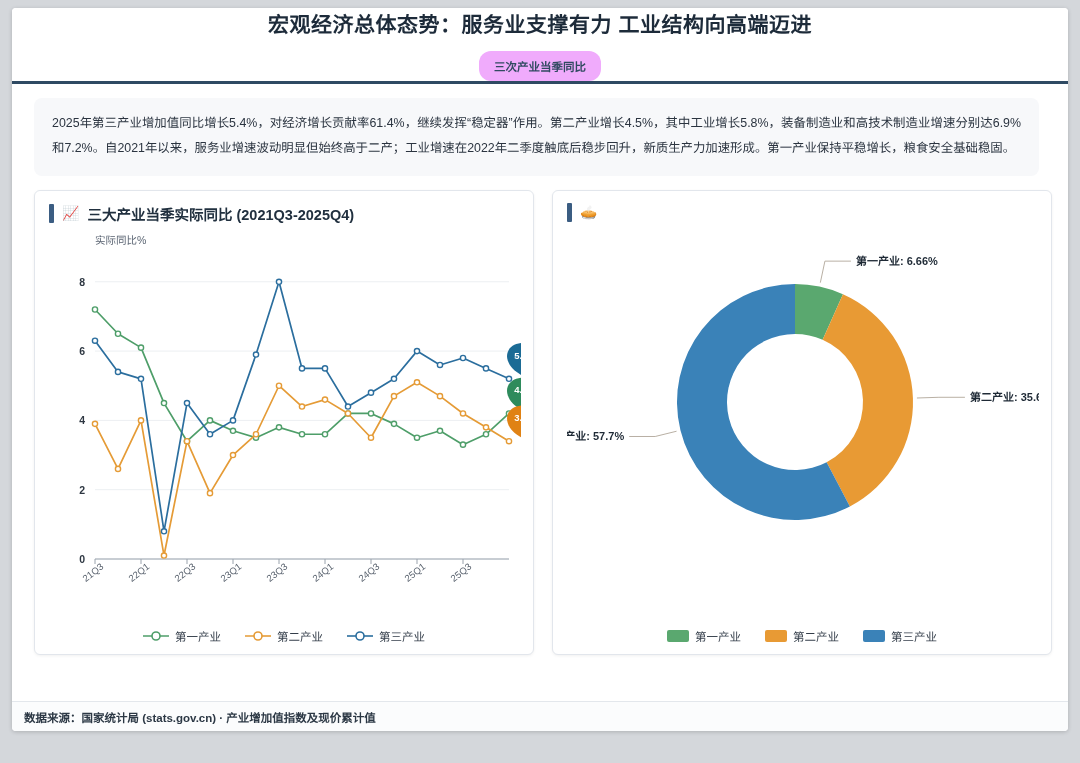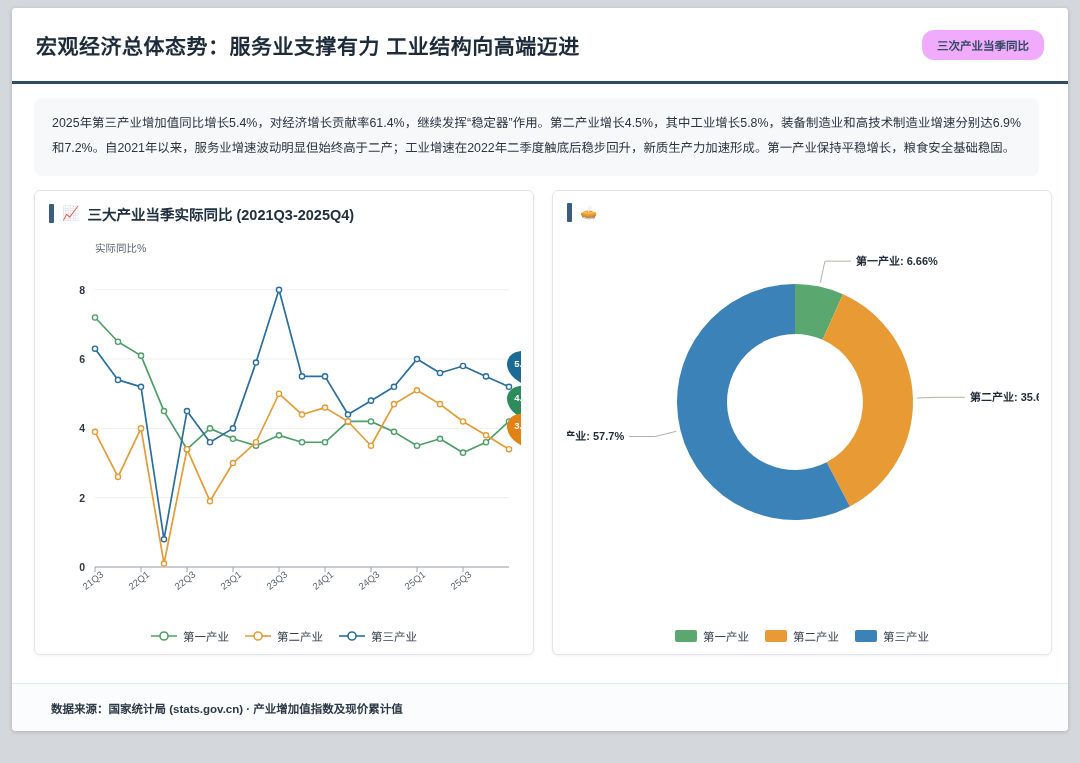--- a/index.html
+++ b/index.html
@@ -22,24 +22,25 @@
     background: #ffffff;
     border-radius: 4px;
     box-shadow: 0 1px 4px rgba(0,0,0,.18);
     overflow: hidden;
   }
 
   
   .header {
     position: relative;
     height: 76px;
-    padding: 12px 24px;
+    padding: 0 24px;
     display: flex; align-items: center; justify-content: space-between;
     border-bottom: 3px solid #2f4a63;
     background: #ffffff;
+    flex-direction: column;
   }
   .title {
     font-size: 21px;
     font-weight: bold;
     color: #1d2b3a;
     letter-spacing: .5px;
     white-space: nowrap;
   }
   .header-badge {
     font-size: 11.5px;
@@ -92,42 +93,42 @@
   .panel-icon { font-size: 14px; line-height: 1; }
   .panel-title {
     font-size: 14.5px;
     font-weight: bold;
     color: #21303f;
     white-space: nowrap;
   }
   .axis-caption {
     font-size: 10.5px;
     color: #5a6472;
-    margin: 16px 0 0 46px;
+    margin: 8px 0 0 46px;
   }
 
   
   .chart-svg { display: block; }
 
   .legend {
     display: flex; align-items: center; justify-content: center;
-    gap: 16px;
+    gap: 24px;
     position: absolute; left: 0; right: 0; bottom: 10px;
   }
   .legend-item { display: flex; align-items: center; gap: 6px; }
   .legend-label { font-size: 11.5px; color: #333d49; }
   .legend-swatch-line { width: 26px; height: 12px; display: block; }
   .legend-swatch-box  { width: 22px; height: 12px; border-radius: 2px; display: block; }
 
   
   .footer {
     position: absolute;
     left: 0; right: 0; bottom: 0;
-    height: 48px;
-    padding: 0 39px;
+    height: 30px;
+    padding: 0 12px;
     display: flex; align-items: center; justify-content: space-between;
     border-top: 1px solid #e3e7ec;
     background: #fbfcfd;
   }
   .footer-text {
     font-size: 11.5px;
     font-weight: bold;
     color: #2c3845;
   }
   .footer-badge {

